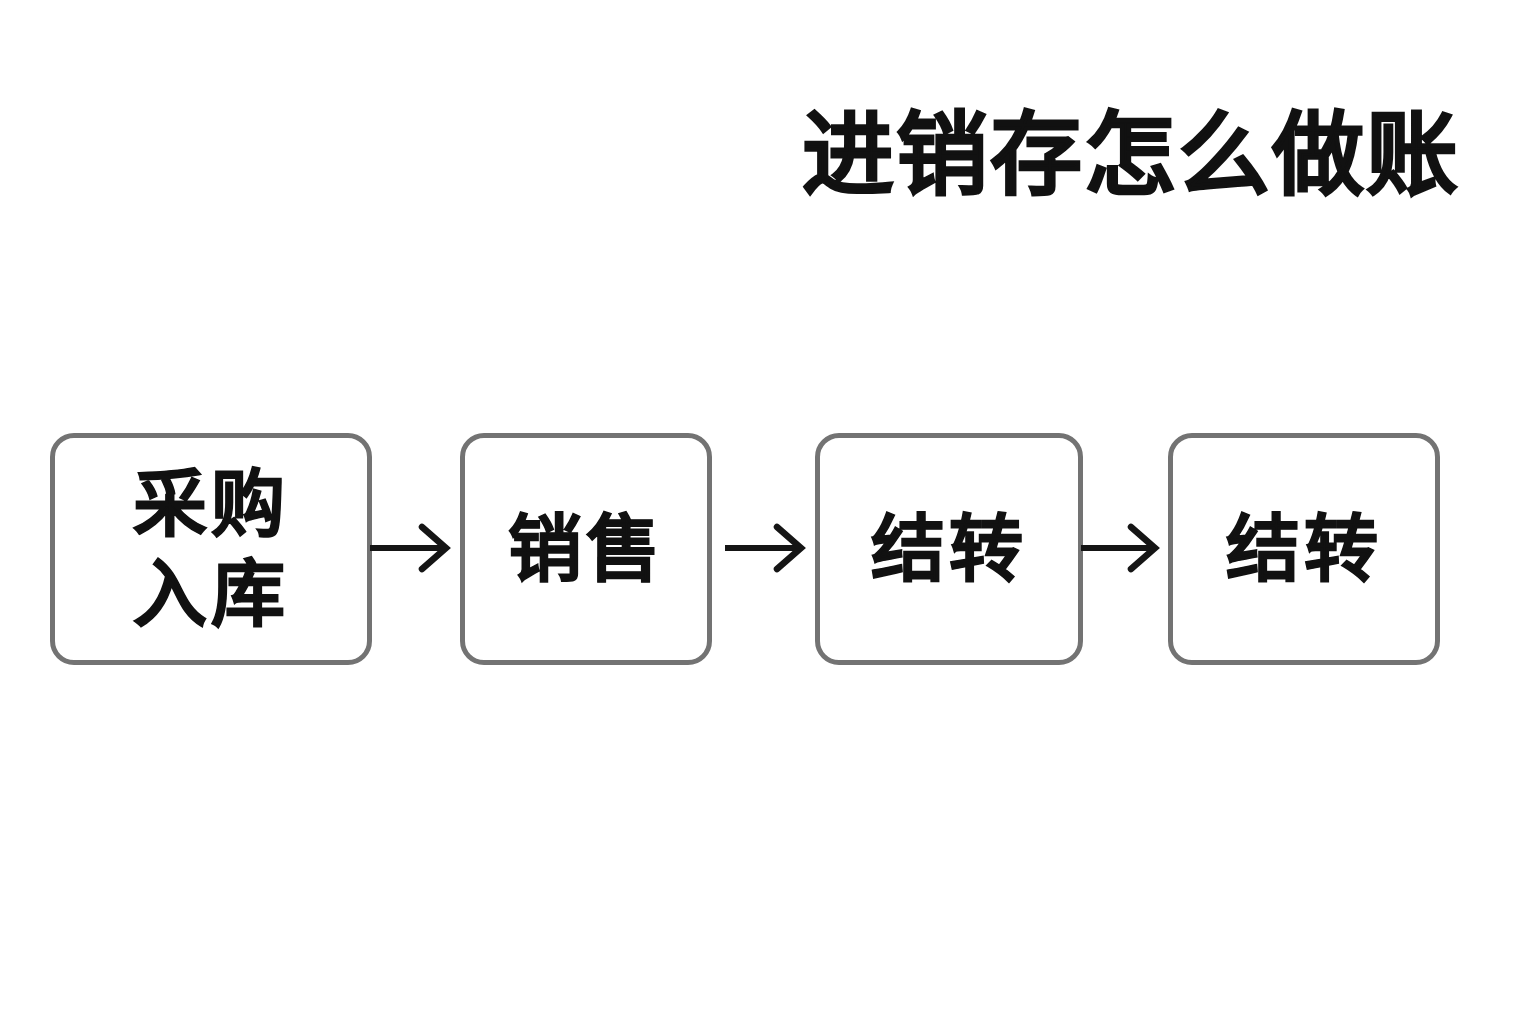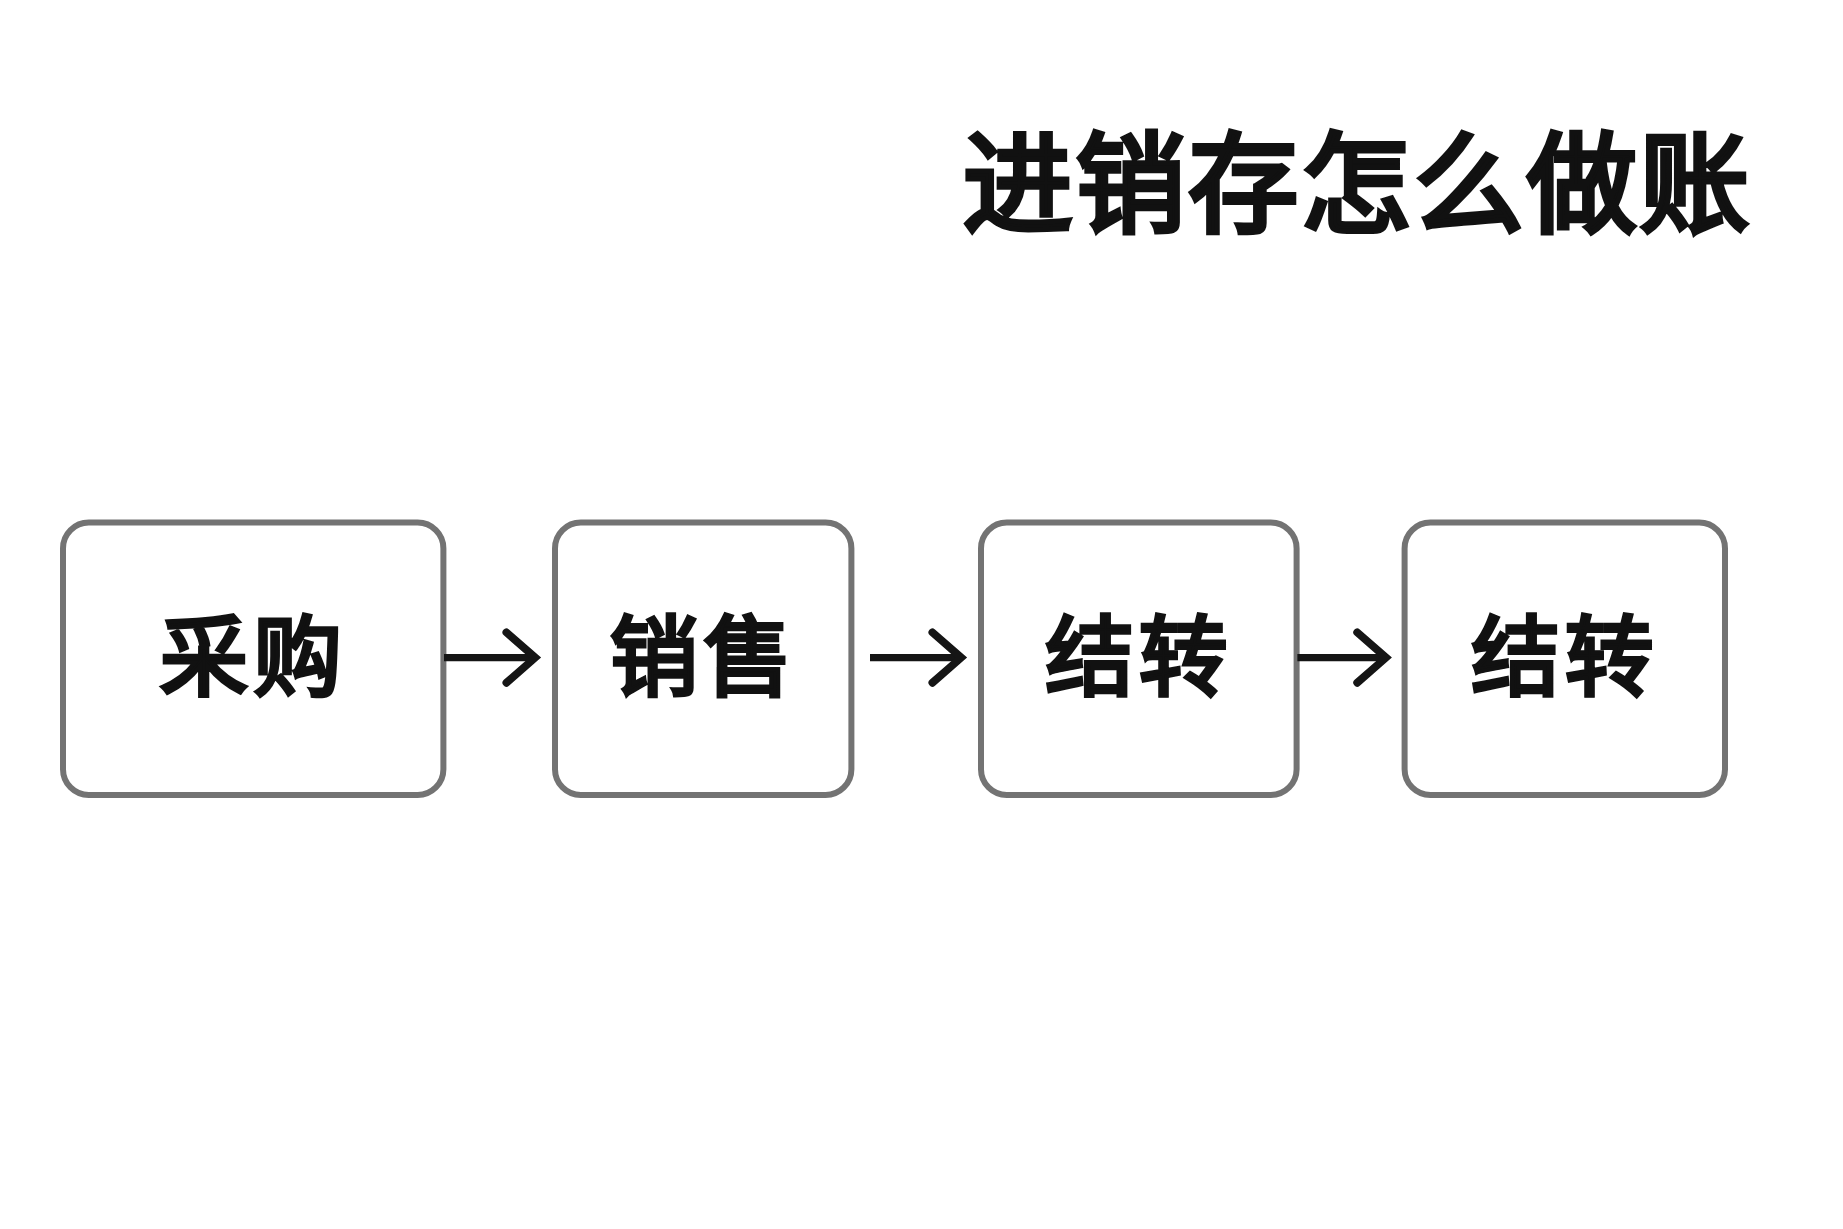--- a/index.html
+++ b/index.html
@@ -87,20 +87,21 @@
 <body>
 
 <div id="canvas">
 
   <div id="page-title">进销存怎么做账</div>
 
   <div id="flow">
 
     <div class="flow-box box-0">
       <span class="line">采购</span>
+      <span class="line">入库</span>
     </div>
 
     <div class="flow-arrow arrow-0">
       <svg viewBox="0 0 92 70" preserveAspectRatio="none" aria-hidden="true">
         <path d="M 0 35 L 72 35" fill="none" stroke="#151515" stroke-width="6" stroke-linecap="butt"></path>
         <path d="M 52 14 L 76 35 L 52 56" fill="none" stroke="#151515" stroke-width="6.5" stroke-linecap="round" stroke-linejoin="miter"></path>
       </svg>
     </div>
 
     <div class="flow-box box-1">

